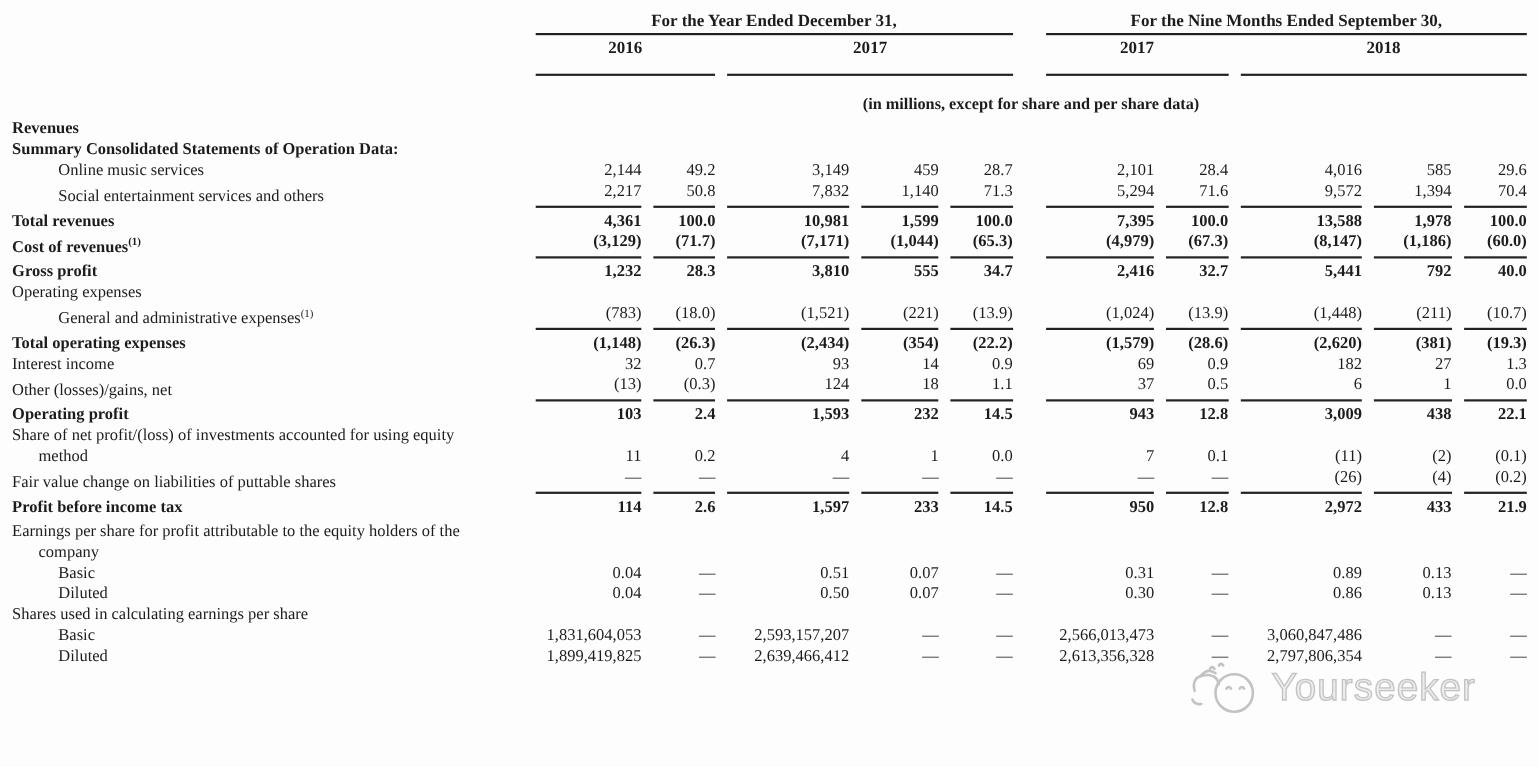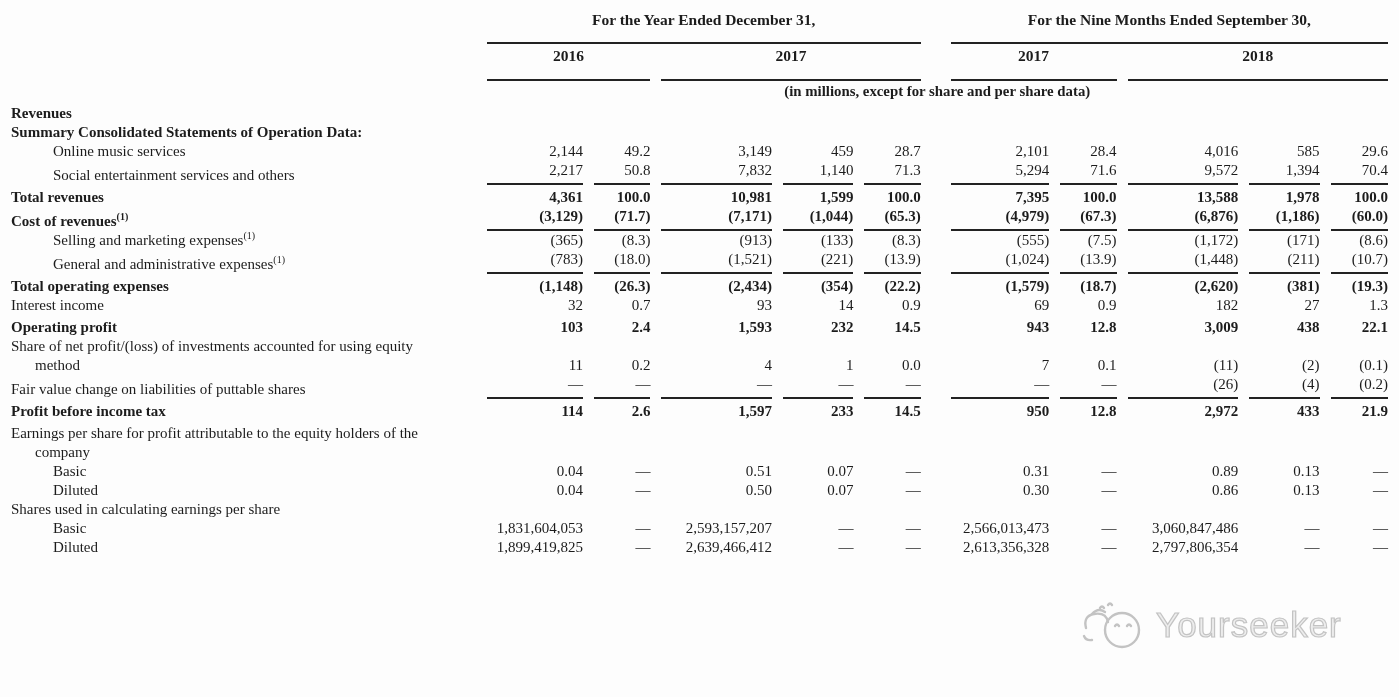--- a/index.html
+++ b/index.html
@@ -14,24 +14,24 @@
   }
   table.fin {
     border-collapse:separate;
     border-spacing:11px 0;
     table-layout:fixed;
     width:1399px;
     margin-top:10px;
   }
   th, td { padding:0; font-size:15px; line-height:19px; vertical-align:bottom; }
   thead th { font-weight:bold; text-align:center; font-size:15.5px; }
-  .grp-title   { border-bottom:2px solid #222; padding-bottom:13px;text-align:center; }
+  .grp-title   { border-bottom:2px solid #222; padding-bottom:1px;text-align:center; }
   .year-head   { border-bottom:2px solid #222; padding-bottom:14px; padding-top:2px; }
   .col-head    { border-bottom:2px solid #222; padding-bottom:2px; padding-top:2px; }
-  .units-note  { text-align:center; font-weight:bold; font-size:14.8px; padding-top:1px; padding-bottom:3px; }
+  .units-note  { text-align:center; font-weight:bold; font-size:14.8px; padding-top:17px; padding-bottom:3px; }
   td.lbl  { text-align:left; }
   td.num  { text-align:right; white-space:nowrap; }
   tr.bold td { font-weight:bold; }
   .ind-1 { padding-left:42px; }
   .l2 { padding-left:24px; }
   td.rule-single { border-bottom:2px solid #222; padding-bottom:3px; }
   td.rule-double { border-bottom:6px double #222; padding-bottom:3px; }
   tr.after-rule td { padding-top:3px; }
   sup { font-size:10px; line-height:0; }
   .watermark {
@@ -175,39 +175,55 @@
             <div><span>Cost of revenues</span><sup>(1)</sup></div>
           </td>
           <td class="num rule-single">(3,129)</td>
           <td class="num rule-single">(71.7)</td>
           <td class="num rule-single">(7,171)</td>
           <td class="num rule-single">(1,044)</td>
           <td class="num rule-single">(65.3)</td>
           <td></td>
           <td class="num rule-single">(4,979)</td>
           <td class="num rule-single">(67.3)</td>
-          <td class="num rule-single">(6,876)</td>
+          <td class="num rule-single">(8,147)</td>
           <td class="num rule-single">(1,186)</td>
           <td class="num rule-single">(60.0)</td>
         </tr>
-        <tr>
-          <td class="lbl">
-            <div class="ind-1"><span>Selling and marketing expenses</span><sup>(1)</sup></div>
-          </td>
-          <td class="num">(365)</td>
-          <td class="num">(8.3)</td>
-          <td class="num">(913)</td>
-          <td class="num">(133)</td>
-          <td class="num">(8.3)</td>
-          <td></td>
-          <td class="num">(555)</td>
-          <td class="num">(7.5)</td>
-          <td class="num">(1,172)</td>
-          <td class="num">(171)</td>
-          <td class="num">(8.6)</td>
+        <tr class="bold after-rule">
+          <td class="lbl">
+            <div><span>Gross profit</span></div>
+          </td>
+          <td class="num">1,232</td>
+          <td class="num">28.3</td>
+          <td class="num">3,810</td>
+          <td class="num">555</td>
+          <td class="num">34.7</td>
+          <td></td>
+          <td class="num">2,416</td>
+          <td class="num">32.7</td>
+          <td class="num">5,441</td>
+          <td class="num">792</td>
+          <td class="num">40.0</td>
+        </tr>
+        <tr>
+          <td class="lbl">
+            <div><span>Operating expenses</span></div>
+          </td>
+          <td class="num"></td>
+          <td class="num"></td>
+          <td class="num"></td>
+          <td class="num"></td>
+          <td class="num"></td>
+          <td></td>
+          <td class="num"></td>
+          <td class="num"></td>
+          <td class="num"></td>
+          <td class="num"></td>
+          <td class="num"></td>
         </tr>
         <tr>
           <td class="lbl">
             <div class="ind-1"><span>General and administrative expenses</span><sup>(1)</sup></div>
           </td>
           <td class="num rule-single">(783)</td>
           <td class="num rule-single">(18.0)</td>
           <td class="num rule-single">(1,521)</td>
           <td class="num rule-single">(221)</td>
           <td class="num rule-single">(13.9)</td>
@@ -222,40 +238,56 @@
           <td class="lbl">
             <div><span>Total operating expenses</span></div>
           </td>
           <td class="num">(1,148)</td>
           <td class="num">(26.3)</td>
           <td class="num">(2,434)</td>
           <td class="num">(354)</td>
           <td class="num">(22.2)</td>
           <td></td>
           <td class="num">(1,579)</td>
-          <td class="num">(18.7)</td>
+          <td class="num">(28.6)</td>
           <td class="num">(2,620)</td>
           <td class="num">(381)</td>
           <td class="num">(19.3)</td>
         </tr>
         <tr>
           <td class="lbl">
             <div><span>Interest income</span></div>
           </td>
           <td class="num">32</td>
           <td class="num">0.7</td>
           <td class="num">93</td>
           <td class="num">14</td>
           <td class="num">0.9</td>
           <td></td>
           <td class="num">69</td>
           <td class="num">0.9</td>
           <td class="num">182</td>
           <td class="num">27</td>
           <td class="num">1.3</td>
+        </tr>
+        <tr>
+          <td class="lbl">
+            <div><span>Other (losses)/gains, net</span></div>
+          </td>
+          <td class="num rule-single">(13)</td>
+          <td class="num rule-single">(0.3)</td>
+          <td class="num rule-single">124</td>
+          <td class="num rule-single">18</td>
+          <td class="num rule-single">1.1</td>
+          <td></td>
+          <td class="num rule-single">37</td>
+          <td class="num rule-single">0.5</td>
+          <td class="num rule-single">6</td>
+          <td class="num rule-single">1</td>
+          <td class="num rule-single">0.0</td>
         </tr>
         <tr class="bold after-rule">
           <td class="lbl">
             <div><span>Operating profit</span></div>
           </td>
           <td class="num">103</td>
           <td class="num">2.4</td>
           <td class="num">1,593</td>
           <td class="num">232</td>
           <td class="num">14.5</td>

